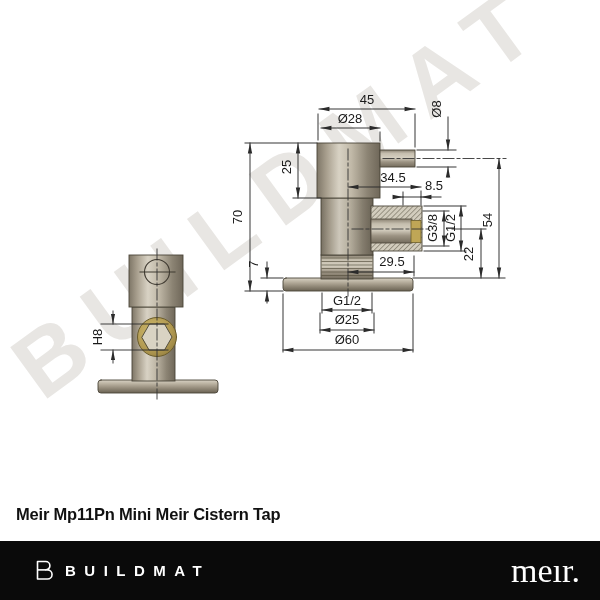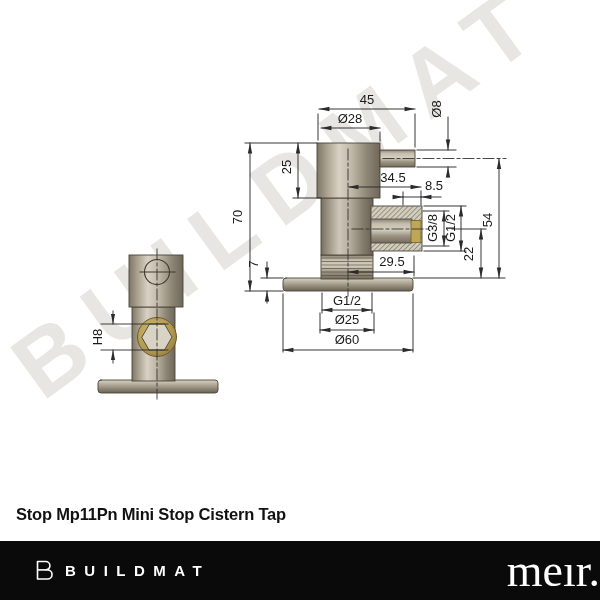--- a/index.html
+++ b/index.html
@@ -8,22 +8,22 @@
   .drawing-svg{position:absolute;left:0;top:0;}
   .dim{font-family:"Liberation Sans", sans-serif;font-size:13px;fill:#1a1a1a;}
   .wm{font-family:"Liberation Sans", sans-serif;font-weight:bold;fill:#e8e6e3;
       font-size:92px;letter-spacing:20px;}
   .product-title{position:absolute;left:16px;top:505px;width:560px;
       font-size:16.5px;font-weight:700;color:#111;letter-spacing:-0.2px;}
   .footer{position:absolute;left:0;bottom:0;width:600px;height:59px;background:#0a0a0a;
       display:flex;align-items:center;}
   .footer-left{display:flex;align-items:center;margin-left:32px;}
   .brand-text{color:#ffffff;font-size:15px;font-weight:700;letter-spacing:8.5px;margin-left:10px;}
-  .meir-logo{margin-left:auto;color:#ffffff;
-      font-family:"Liberation Serif", serif;font-size:46px;line-height:1;}
+  .meir-logo{margin-left:auto;margin-right:20px;color:#ffffff;
+      font-family:"Liberation Serif", serif;font-size:34px;line-height:1;}
 </style>
 </head>
 <body>
 
 <div class="canvas">
 
 <svg class="drawing-svg" width="600" height="541" viewBox="0 0 600 541">
   <defs>
     <marker id="arr" viewBox="0 0 12 6" refX="11.5" refY="3" markerWidth="12" markerHeight="6" orient="auto-start-reverse">
       <path d="M0.5 0.7 L11.5 3 L0.5 5.3 Z" fill="#2b2b2b"></path>
@@ -187,21 +187,21 @@
     <text class="dim" x="437" y="228" text-anchor="middle" transform="rotate(-90 437 228)">G3/8</text>
     <text class="dim" x="455" y="228" text-anchor="middle" transform="rotate(-90 455 228)">G1/2</text>
     <text class="dim" x="473" y="254" text-anchor="middle" transform="rotate(-90 473 254)">22</text>
     <text class="dim" x="492" y="220" text-anchor="middle" transform="rotate(-90 492 220)">54</text>
     <text class="dim" x="347" y="305" text-anchor="middle">G1/2</text>
     <text class="dim" x="347" y="324" text-anchor="middle">Ø25</text>
     <text class="dim" x="347" y="344" text-anchor="middle">Ø60</text>
   </g>
 </svg>
 
-<div class="product-title">Stop Mp11Pn Mini Stop Cistern Tap</div>
+<div class="product-title">Meir Mp11Pn Mini Meir Cistern Tap</div>
 
 <div class="footer">
   <div class="footer-left">
     <svg width="23" height="25" viewBox="0 0 23 25">
       <path d="M5.5 3.5 h8.2 a4.2 4.2 0 0 1 0 8.4 h1.8 a4.55 4.55 0 0 1 0 9.1 H5.5 Z" fill="none" stroke="#ffffff" stroke-width="1.6" stroke-linejoin="round"></path>
       <path d="M5.5 11.9 h8.2" fill="none" stroke="#ffffff" stroke-width="1.6"></path>
     </svg>
     <span class="brand-text">BUILDMAT</span>
   </div>
   <span class="meir-logo">meır.</span>

